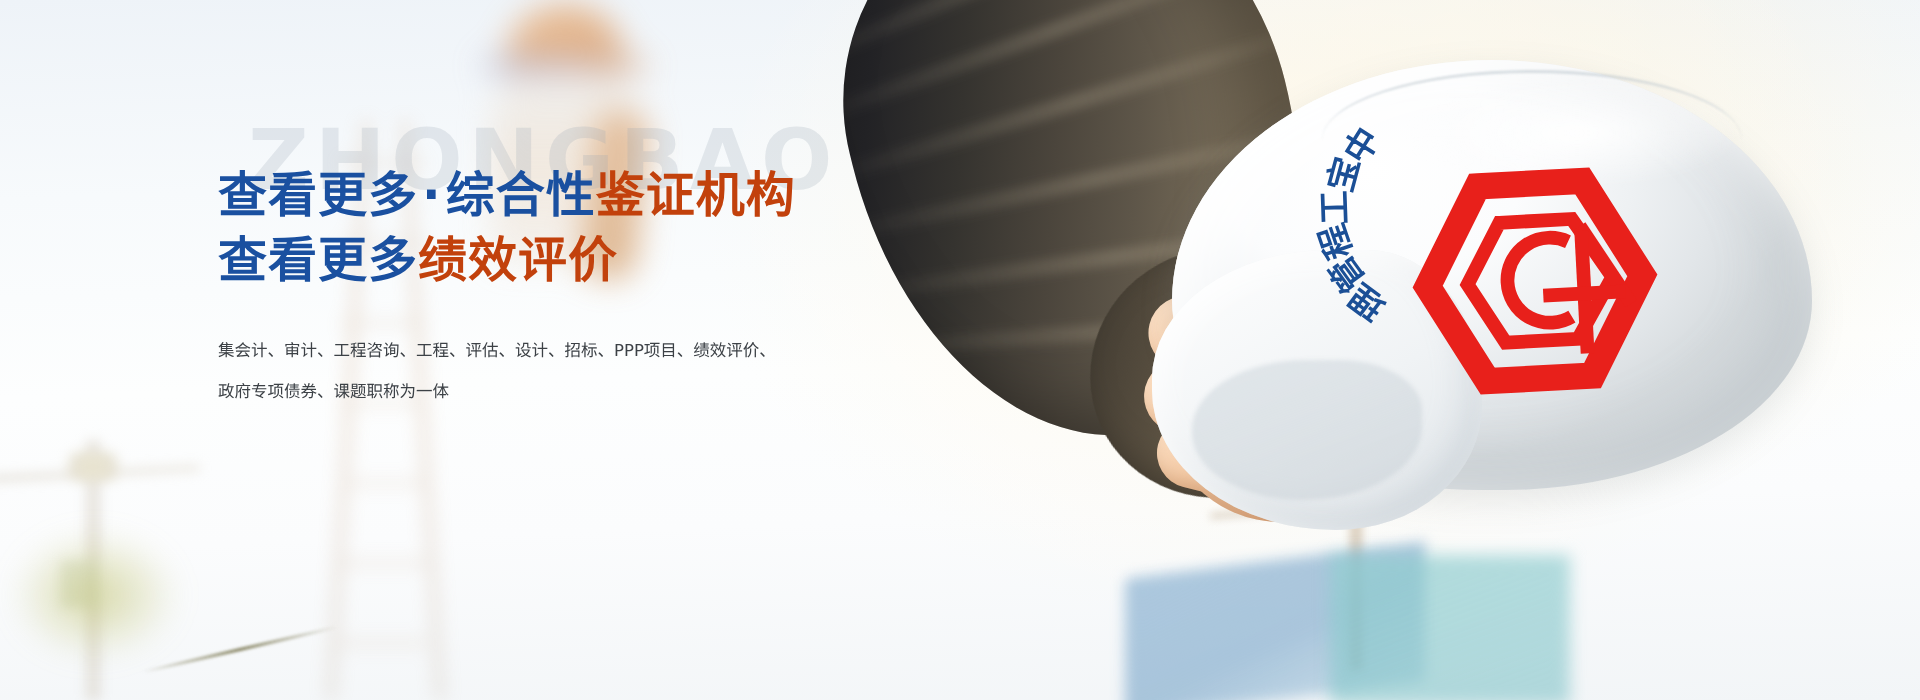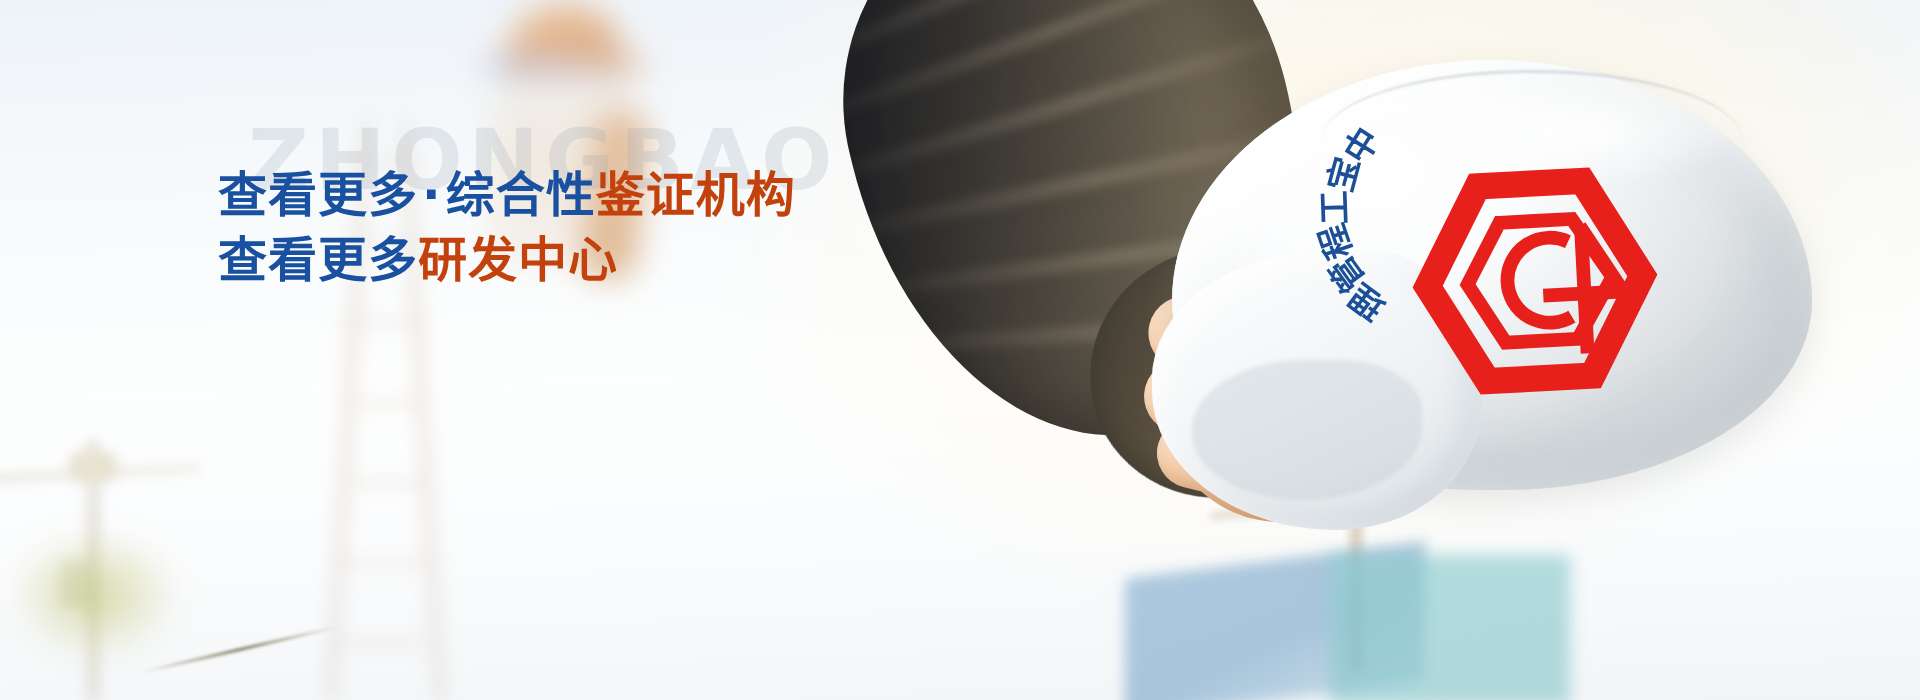--- a/index.html
+++ b/index.html
@@ -410,20 +410,24 @@
 
   <div class="copy">
 
     <div class="watermark">ZHONGBAO</div>
 
     <div class="headline">
       <div>
         <span class="hl-blue">查看更多</span><span class="hl-dot">·</span><span class="hl-blue">综合性</span><span class="hl-orange">鉴证机构</span>
       </div>
       <div>
-        <span class="hl-blue">查看更多</span><span class="hl-orange">研发中心</span>
+        <span class="hl-blue">查看更多</span><span class="hl-orange">绩效评价</span>
       </div>
     </div>
 
+    <div class="subcopy">
+      <div>集会计、审计、工程咨询、工程、评估、设计、招标、PPP项目、绩效评价、</div>
+      <div>政府专项债券、课题职称为一体</div>
+    </div>
 
   </div>
 
 </div>
 
 </body></html>

